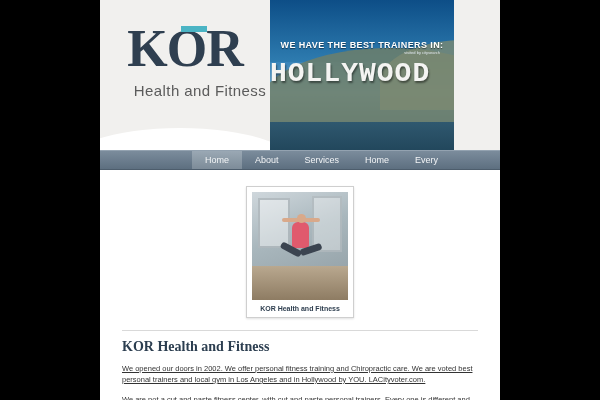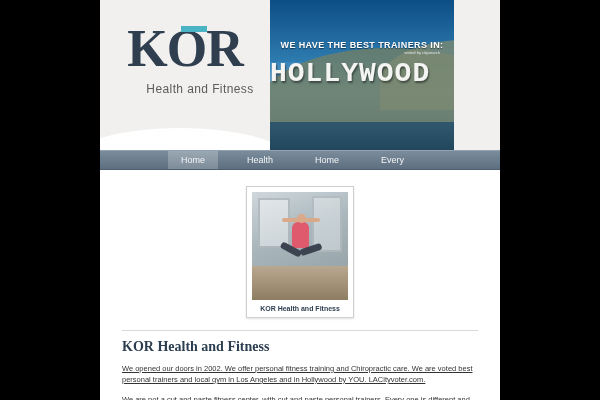--- a/index.html
+++ b/index.html
@@ -57,21 +57,21 @@
     position: absolute;
     left: 50%;
     top: 4px;
     margin-left: -4px;
     width: 26px;
     height: 6px;
     background: #4bb4c4;
   }
   .logo-tag {
     margin-top: 6px;
-    font-size: 12px;
+    font-size: 15px;
     color: #5b5b5b;
     letter-spacing: 0.4px;
     padding-left: 30px;
   }
 
   .banner {
     position: absolute;
     left: 170px;
     top: 0;
     width: 184px;
@@ -162,23 +162,22 @@
   }
 
   
   .nav {
     height: 20px;
     background: linear-gradient(#7b8c9c, #5d6f80);
     border-top: 1px solid #93a2b0;
     border-bottom: 1px solid #4d5d6c;
     display: flex;
     align-items: stretch;
-    padding-left: 68px;
+    padding-left: 92px;
     box-sizing: border-box;
-    gap: 16px;
   }
   .nav-item {
     color: #f2f4f6;
     font-size: 9px;
     padding: 0 13px;
     display: flex;
     align-items: center;
     cursor: pointer;
   }
   .nav-item.active {
@@ -322,21 +321,22 @@
       <div class="banner-bottom"></div>
     </div>
 
     <div class="header-swoosh">
       <div class="s1"></div>
     </div>
   </div>
 
   <div class="nav">
     <div class="nav-item active">Home</div>
-    <div class="nav-item">Health</div>
+    <div class="nav-item">About</div>
+    <div class="nav-item">Services</div>
     <div class="nav-item">Home</div>
     <div class="nav-item">Every</div>
   </div>
 
   <div class="photo-wrap">
     <div class="photo">
       <div class="window"></div>
       <div class="window2"></div>
       <div class="floor"></div>
       <div class="arm"></div>

